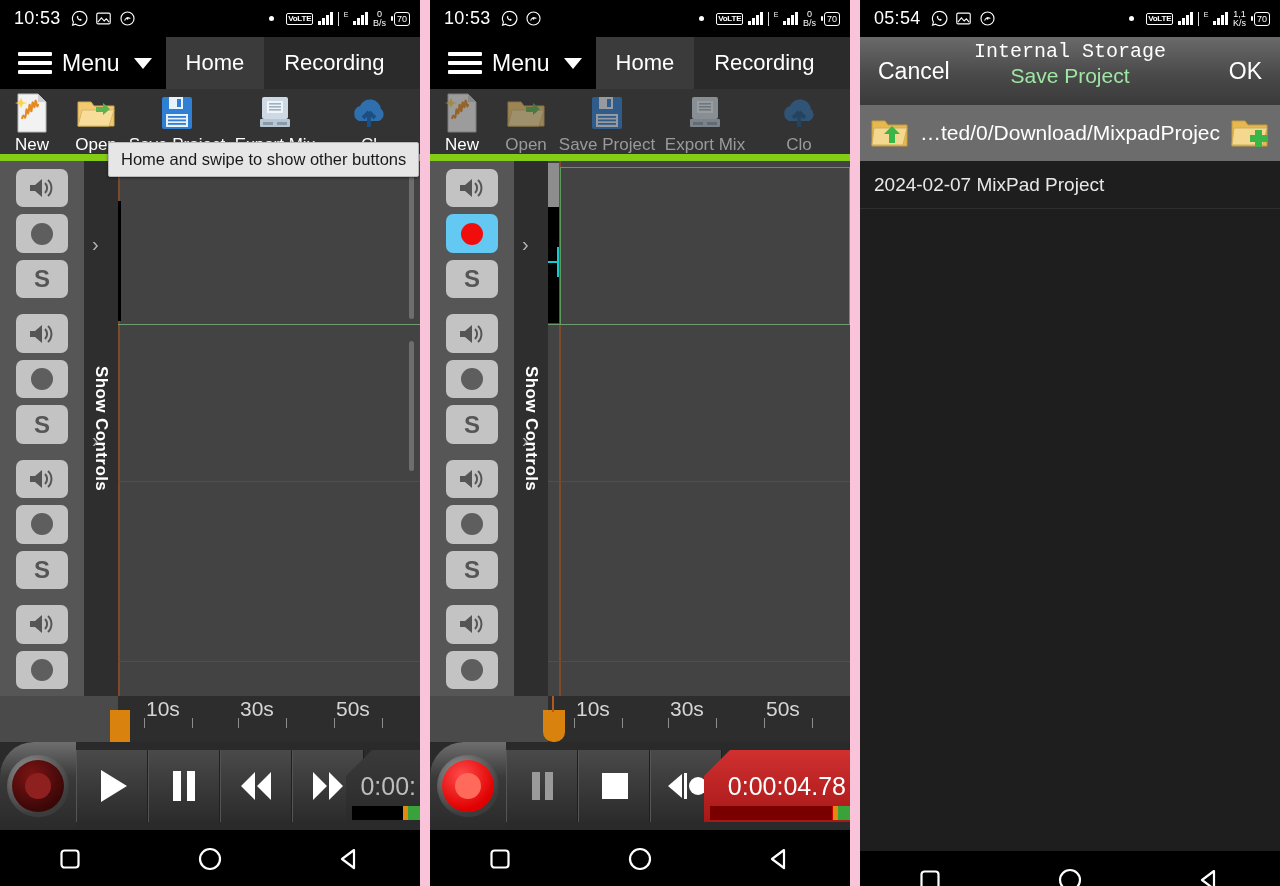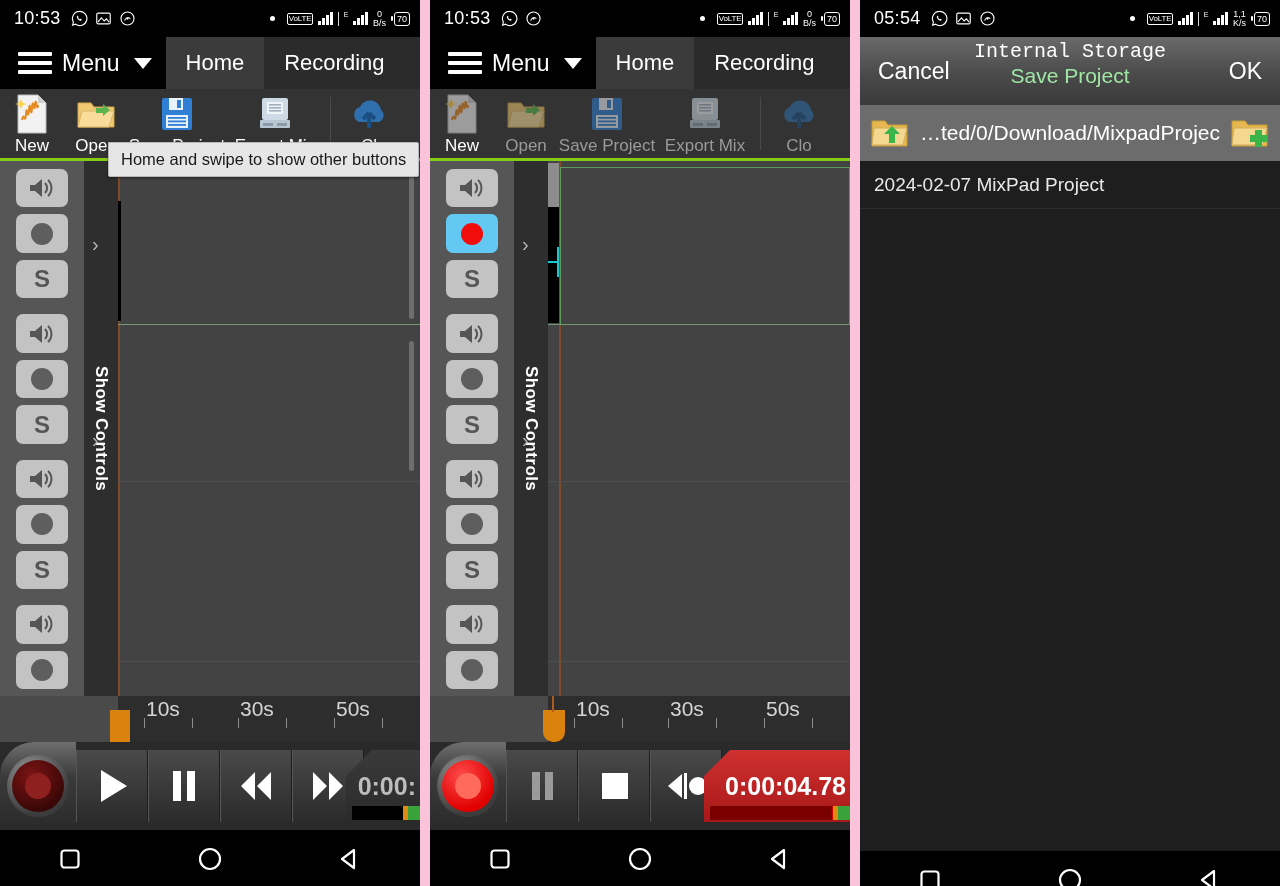--- a/index.html
+++ b/index.html
@@ -35,21 +35,21 @@
     padding: 0 10px 0 14px;
     color: #fff;
   }
   .sb-time { font-size: 18px; letter-spacing: .3px; }
   .sb-lefticons { display: flex; align-items: center; gap: 7px; margin-left: 10px; }
   .sb-spacer { flex: 1; }
   .sb-righticons { display: flex; align-items: center; gap: 5px; }
   .sb-dot { width: 5px; height: 5px; border-radius: 50%; background: #fff; margin-right: 12px; }
   .ico { display: inline-block; line-height: 0; }
   .volte {
-    font-size: 8px; font-weight: normal; border: 1.3px solid #fff;
+    font-size: 8px; font-weight: bold; border: 1.3px solid #fff;
     border-radius: 2px; padding: 0 1px; line-height: 10px; letter-spacing: -.2px;
   }
   .bars { display: flex; align-items: flex-end; gap: 1.5px; height: 13px; }
   .bars i { display: block; width: 2.5px; background: #fff; }
   .bars i:nth-child(1){height:4px} .bars i:nth-child(2){height:7px}
   .bars i:nth-child(3){height:10px} .bars i:nth-child(4){height:13px}
   .simsep { width:1px; height: 14px; background:#fff; opacity:.85; }
   .simE { font-size: 7px; position: relative; top:-4px; }
   .netspeed { text-align: center; line-height: 9px; font-size: 9px; }
   .netspeed b { display:block; font-weight: normal; }
@@ -76,21 +76,22 @@
     display:flex; align-items:center; justify-content:center;
     padding: 0 20px; font-size: 22px; color:#fff; flex: 0 0 auto; white-space: nowrap;
   }
   .tab.active { background:#3b3b3b; }
   .tab.inactive { background:#2b2b2b; }
   .tab.cut { color:#8e8e8e; padding-right:0; }
 
   
   .ribbon {
     display:flex; height:72px; background:#333; position:relative;
-    border-bottom: 3px solid #84cc16;
+    border-bottom: 7px solid #84cc16;
+    align-items: center;
   }
   .ribbon.dim .rb-label { color:#9a9a9a; }
   .ribbon.dim .rb-icon { opacity:.55; }
   .rb {
     width: 64px; display:flex; flex-direction:column; align-items:center;
     justify-content:flex-start; padding-top:4px; flex:0 0 auto; position:relative;
   }
   .rb.wide { width: 98px; }
   .rb-icon { height: 42px; display:flex; align-items:center; justify-content:center; }
   .rb-label { font-size:17px; color:#fff; margin-top:1px; white-space:nowrap; }
@@ -191,21 +192,21 @@
     display:flex;align-items:center;justify-content:center;
   }
   .glyph { fill:#fff; }
   .timebox {
     flex:1 1 auto; margin:8px 0 8px -18px; position:relative;
     background: linear-gradient(180deg,#3a3a3a,#2a2a2a);
     display:flex;align-items:center;justify-content:flex-end; padding-right:4px;
     clip-path: polygon(26px 0, 100% 0, 100% 100%, 0 100%, 0 26px);
   }
   .timebox.rec { background: linear-gradient(180deg,#d03030,#a81818); }
-  .tc { font-size:25px; color:#bdbdbd; font-weight:bold; white-space:nowrap; }
+  .tc { font-size:25px; color:#bdbdbd; font-weight:normal; white-space:nowrap; }
   .timebox.rec .tc { color:#fff; }
   .meter {
     position:absolute; left:6px; right:0; bottom:2px; height:14px;
     background:#000; display:flex;
   }
   .meter .m-fill { background:#000; }
   .meter .m-o { width:5px; background:#e08a10; }
   .meter .m-g { width:12px; background:#3aa23a; }
   .meter.rec-meter { background:#000; }
   .meter.rec-meter .m-red { flex:1; background:#7a0000; border-right:1px solid #c00; }

